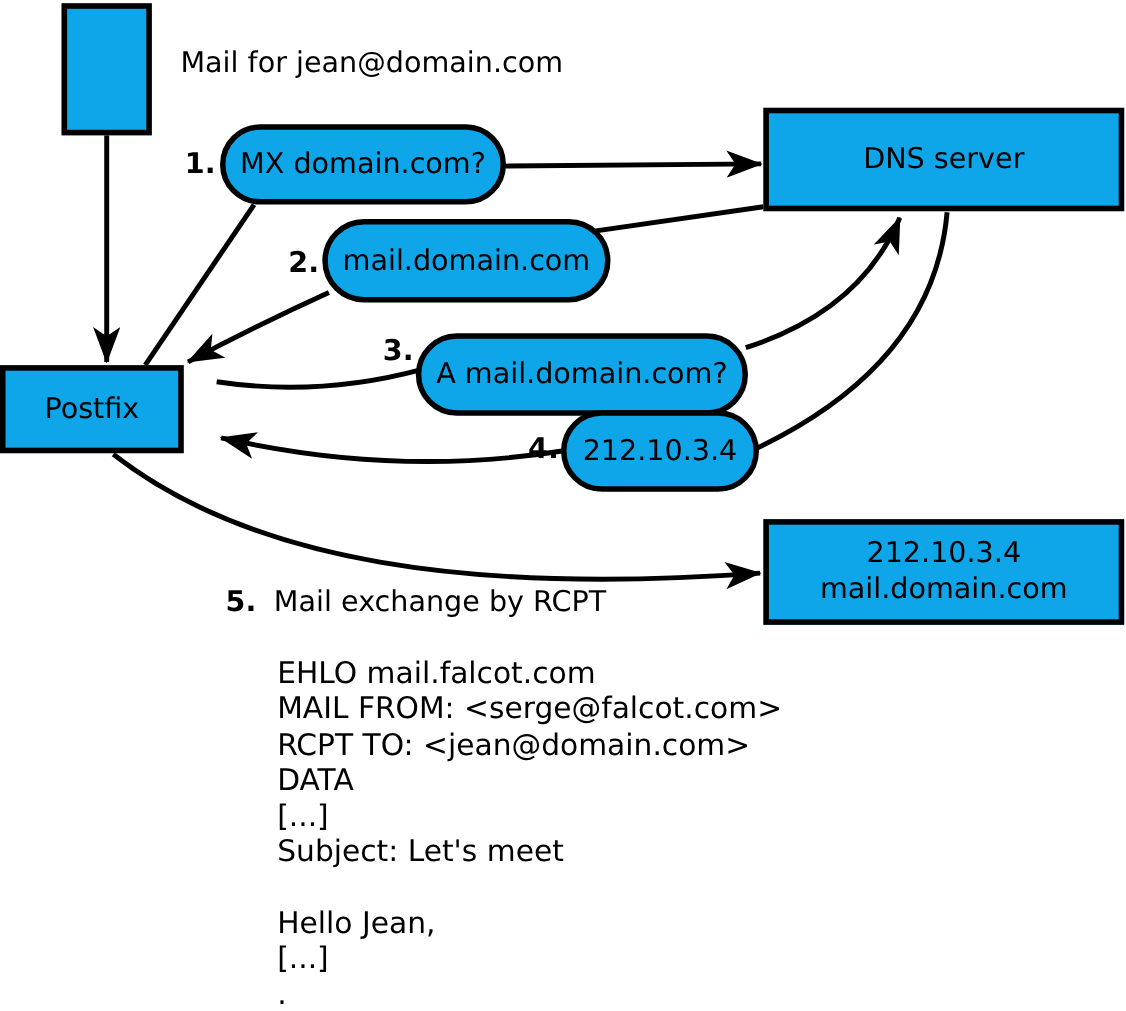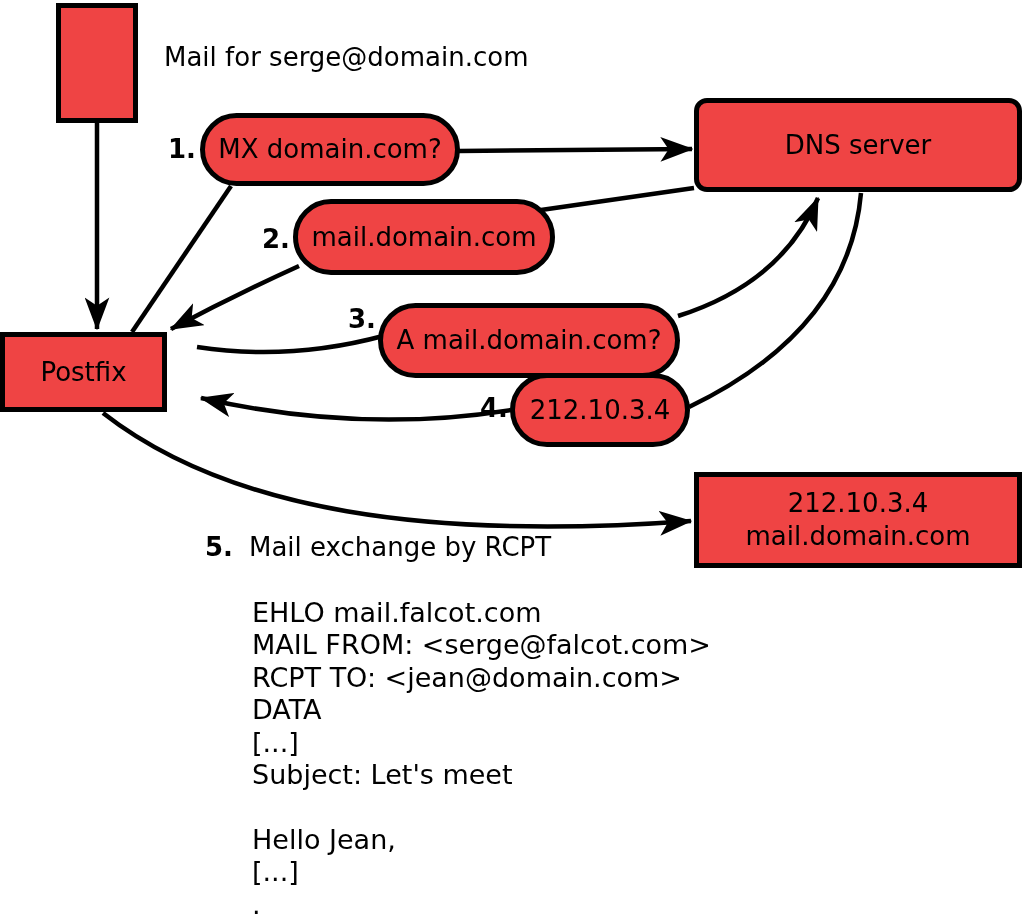--- a/index.html
+++ b/index.html
@@ -22,21 +22,21 @@
     width: 1024px; height: 919px;
   }
   svg.connectors path.conn {
     fill: none;
     stroke: #000;
     stroke-width: 4.5;
   }
   .node {
     position: absolute;
     border: 5px solid #000;
-    background: #ef4444;
+    background: #0ea5e9;
     display: flex;
     align-items: center;
     justify-content: center;
     text-align: center;
     line-height: 33px;
   }
   .capsule { border-radius: 40px; }
   .dest-lines { display: flex; flex-direction: column; align-items: center; }
   .numlabel {
     position: absolute;
@@ -84,27 +84,27 @@
     <path class="conn" marker-end="url(#ah)" d="M 299 266 Q 235 295 171 329"></path>
     <path class="conn" d="M 197 347 Q 290 361 383 336"></path>
     <path class="conn" marker-end="url(#ah)" d="M 678 316 Q 782 283 818 198"></path>
     <path class="conn" d="M 861 193 Q 849 330 689 407"></path>
     <path class="conn" marker-end="url(#ah)" d="M 511 410 Q 360 434 201 398"></path>
     <path class="conn" marker-end="url(#ah)" d="M 103 413 C 230 512 430 540 691 521"></path>
   </svg>
 
   <div class="node" style="left:56px; top:3px; width:82px; height:120px;"></div>
 
-  <div class="textline" style="left:164px; top:41px;">Mail for serge@domain.com</div>
+  <div class="textline" style="left:164px; top:41px;">Mail for jean@domain.com</div>
 
   <div class="node" style="left:0px; top:332px; width:167px; height:80px;">
     <span>Postfix</span>
   </div>
 
-  <div class="node" style="left:694px; top:98px; width:328px; height:94px;border-radius:13px;">
+  <div class="node" style="left:694px; top:98px; width:328px; height:94px;">
     <span>DNS server</span>
   </div>
 
   <div class="node" style="left:694px; top:472px; width:328px; height:96px;">
     <div class="dest-lines">
       <span>212.10.3.4</span>
       <span>mail.domain.com</span>
     </div>
   </div>
 

